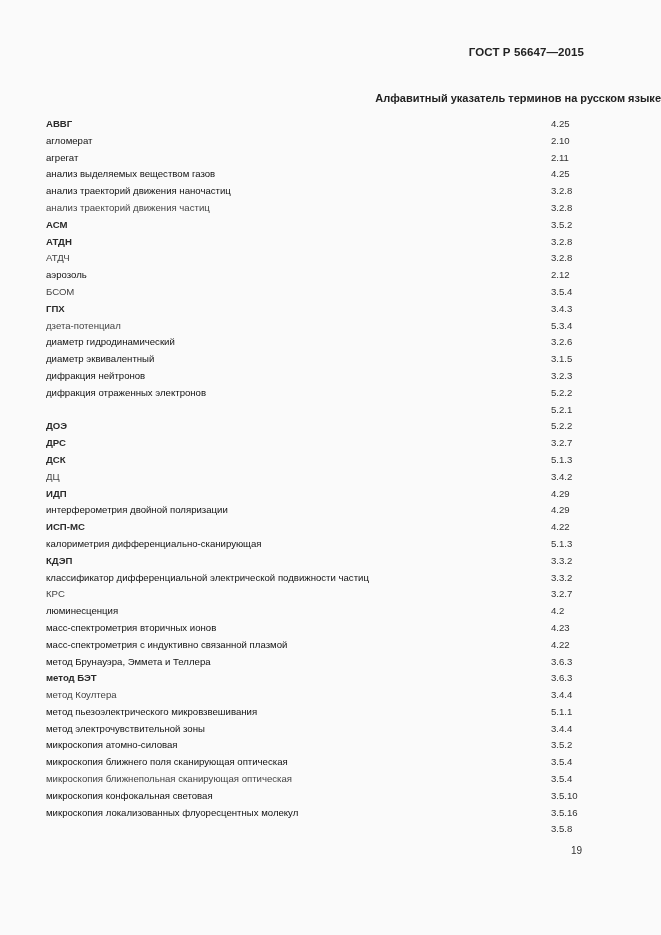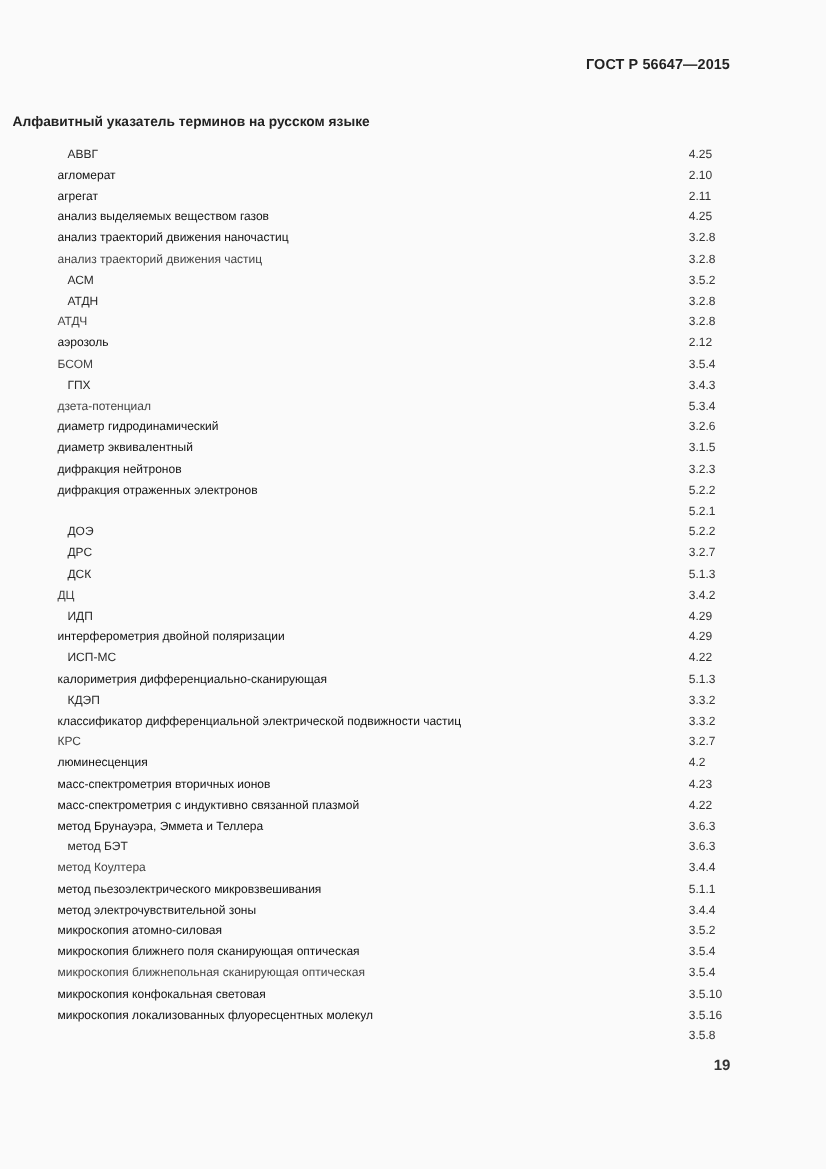--- a/index.html
+++ b/index.html
@@ -22,21 +22,21 @@
       font-size: 11.5px;
       font-weight: bold;
       color: #222;
       letter-spacing: 0.1px;
     }
     .index-title {
       position: absolute;
       top: 92px;
       left: 0;
       width: 661px;
-      text-align: left;
+      text-align: right;
       font-size: 11px;
       font-weight: bold;
       color: #222;
       padding-left: 10px;
       box-sizing: border-box;
     }
     .term-list {
       position: absolute;
       top: 116px;
       left: 46px;
@@ -59,28 +59,27 @@
       color: #1e1e1e;
     }
     .term-row .ref {
       position: absolute;
       left: 505px;
       top: 0;
       color: #333;
     }
     .term-row.style-bold .term { font-weight: normal; color: #111; }
     .term-row.style-italic .term { color: #444; }
-    .term-row.style-normal .term { font-weight: normal; color: #2a2a2a; margin-left: 8px; }
+    .term-row.style-normal .term { font-weight: bold; color: #2a2a2a; }
     .page-number {
       position: absolute;
       top: 845px;
       left: 571px;
-      font-size: 12px;
+      font-size: 10px;
       color: #333;
-      font-weight: bold;
     }
   </style>
 </head>
 <body>
 
 <div class="doc-code">ГОСТ Р 56647—2015</div>
 
 <div class="index-title">Алфавитный указатель терминов на русском языке</div>
 
 <ul class="term-list" id="term-list">

